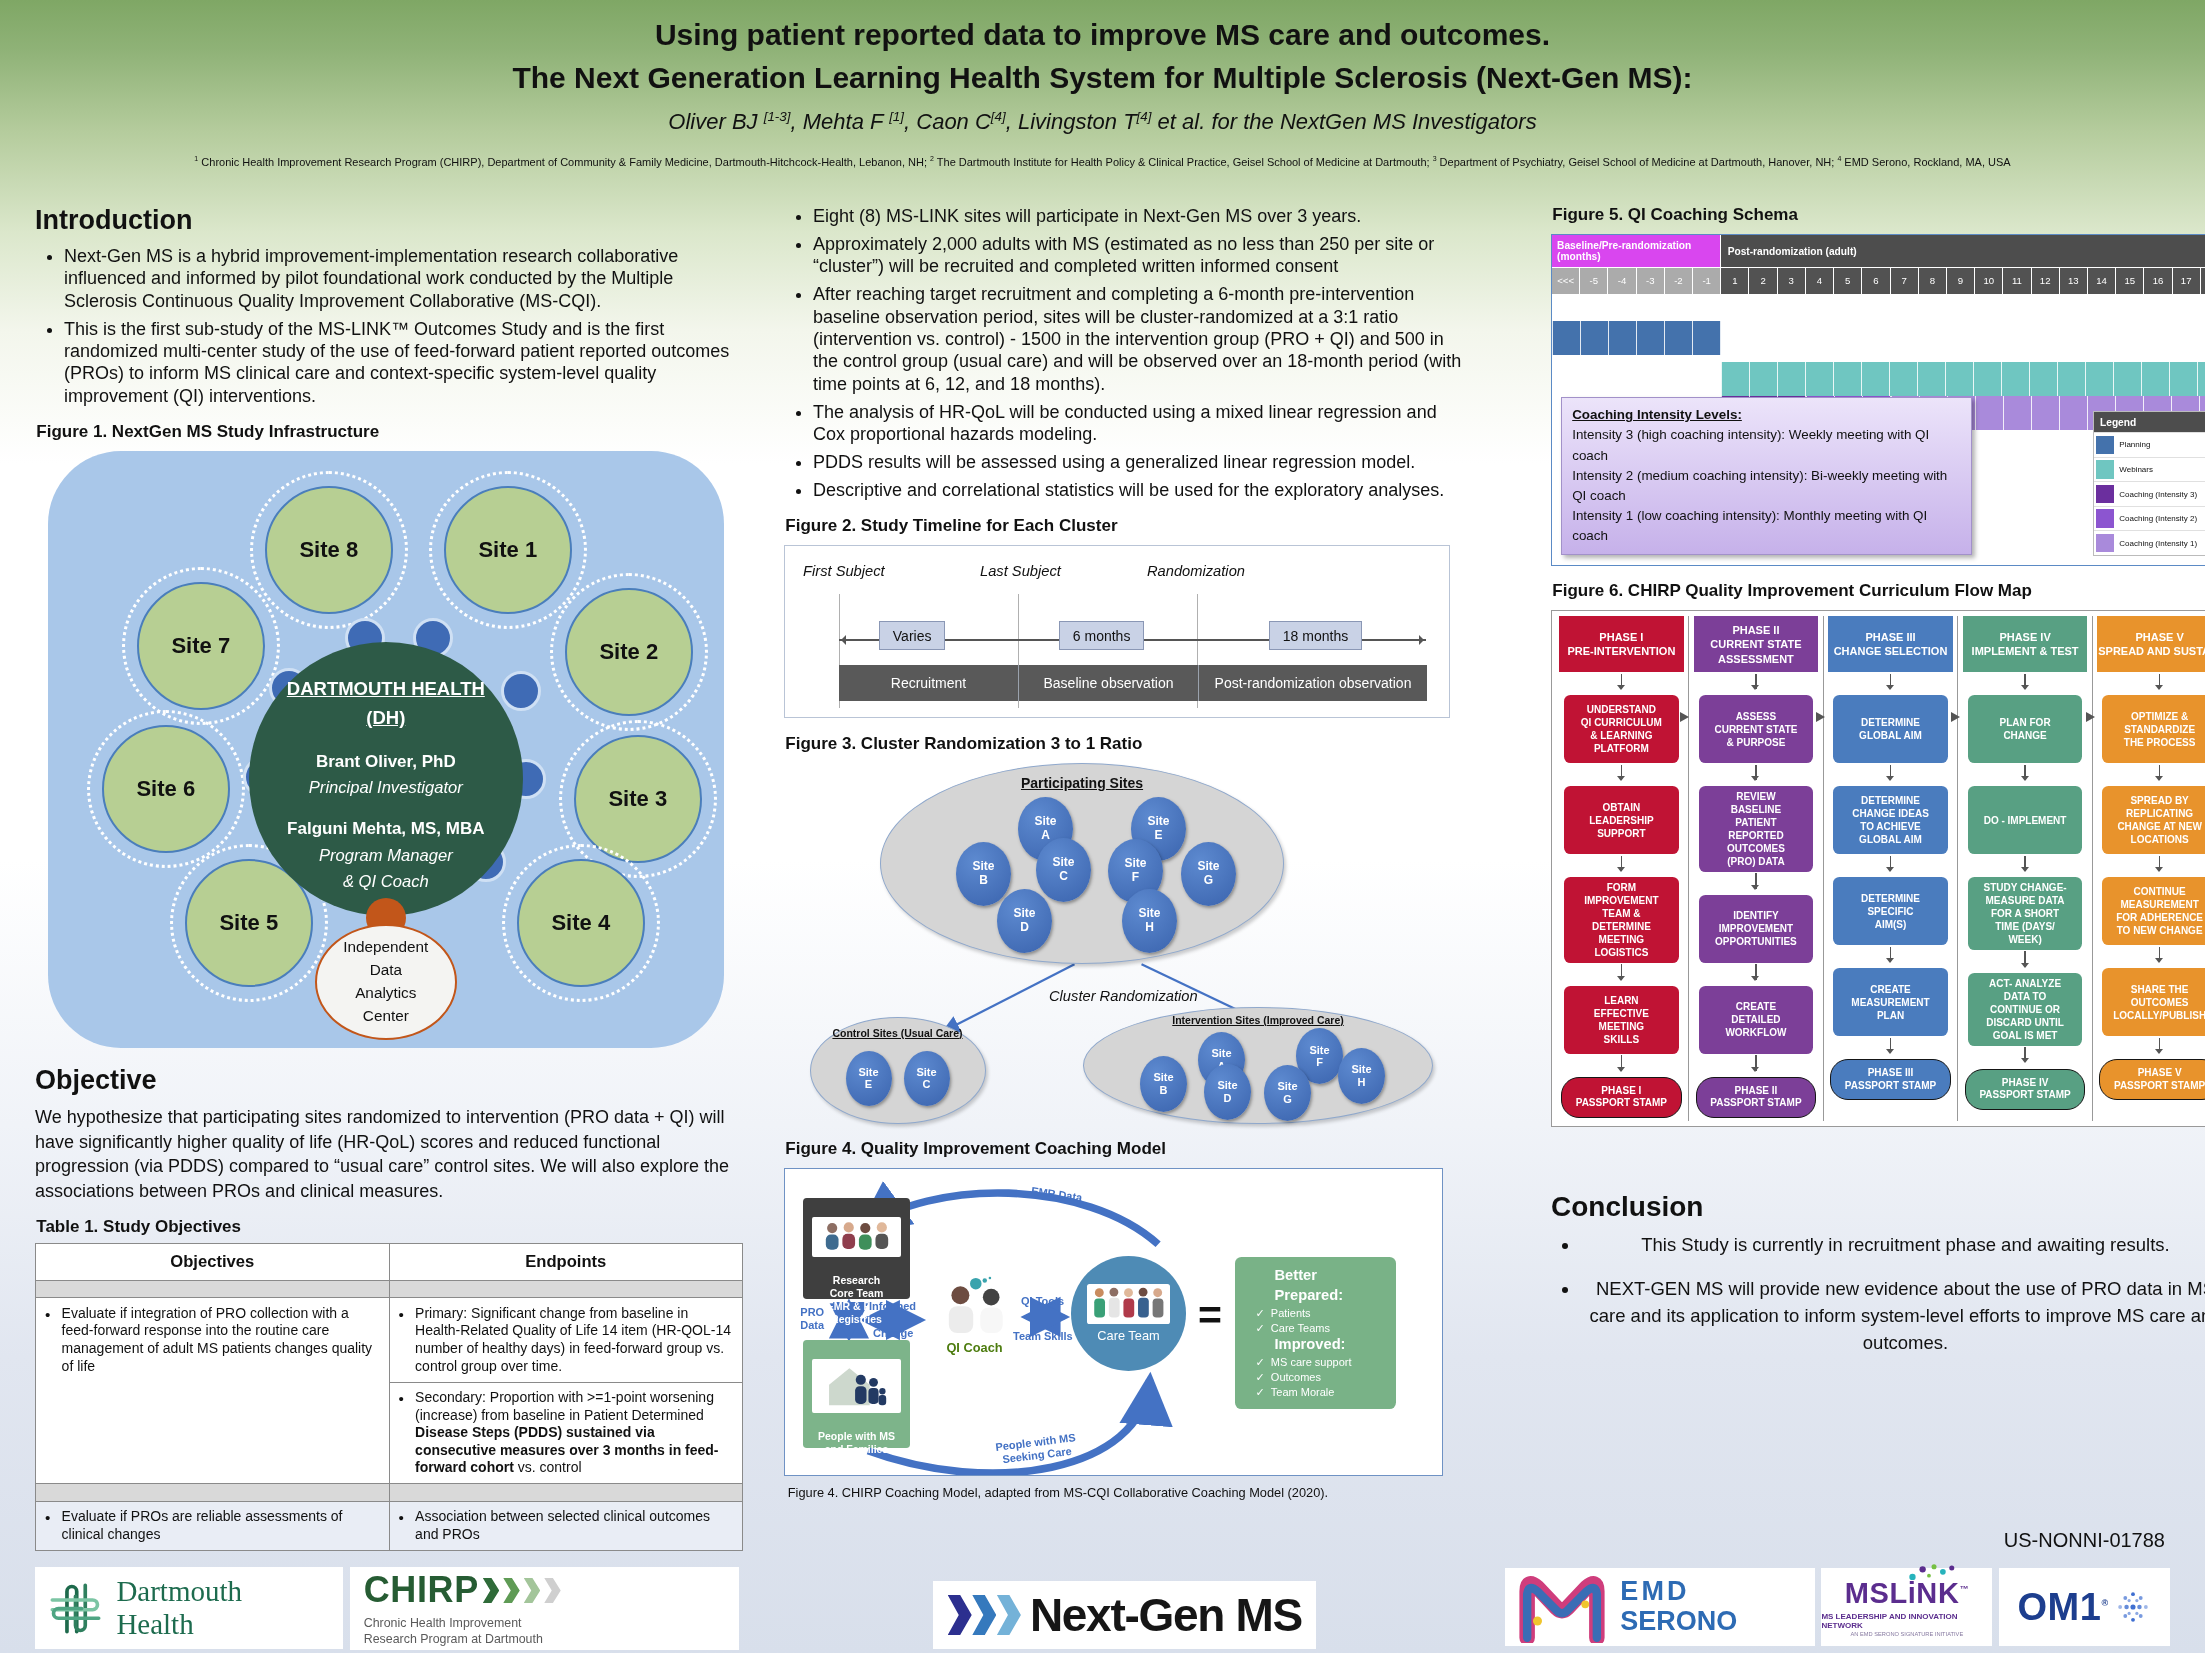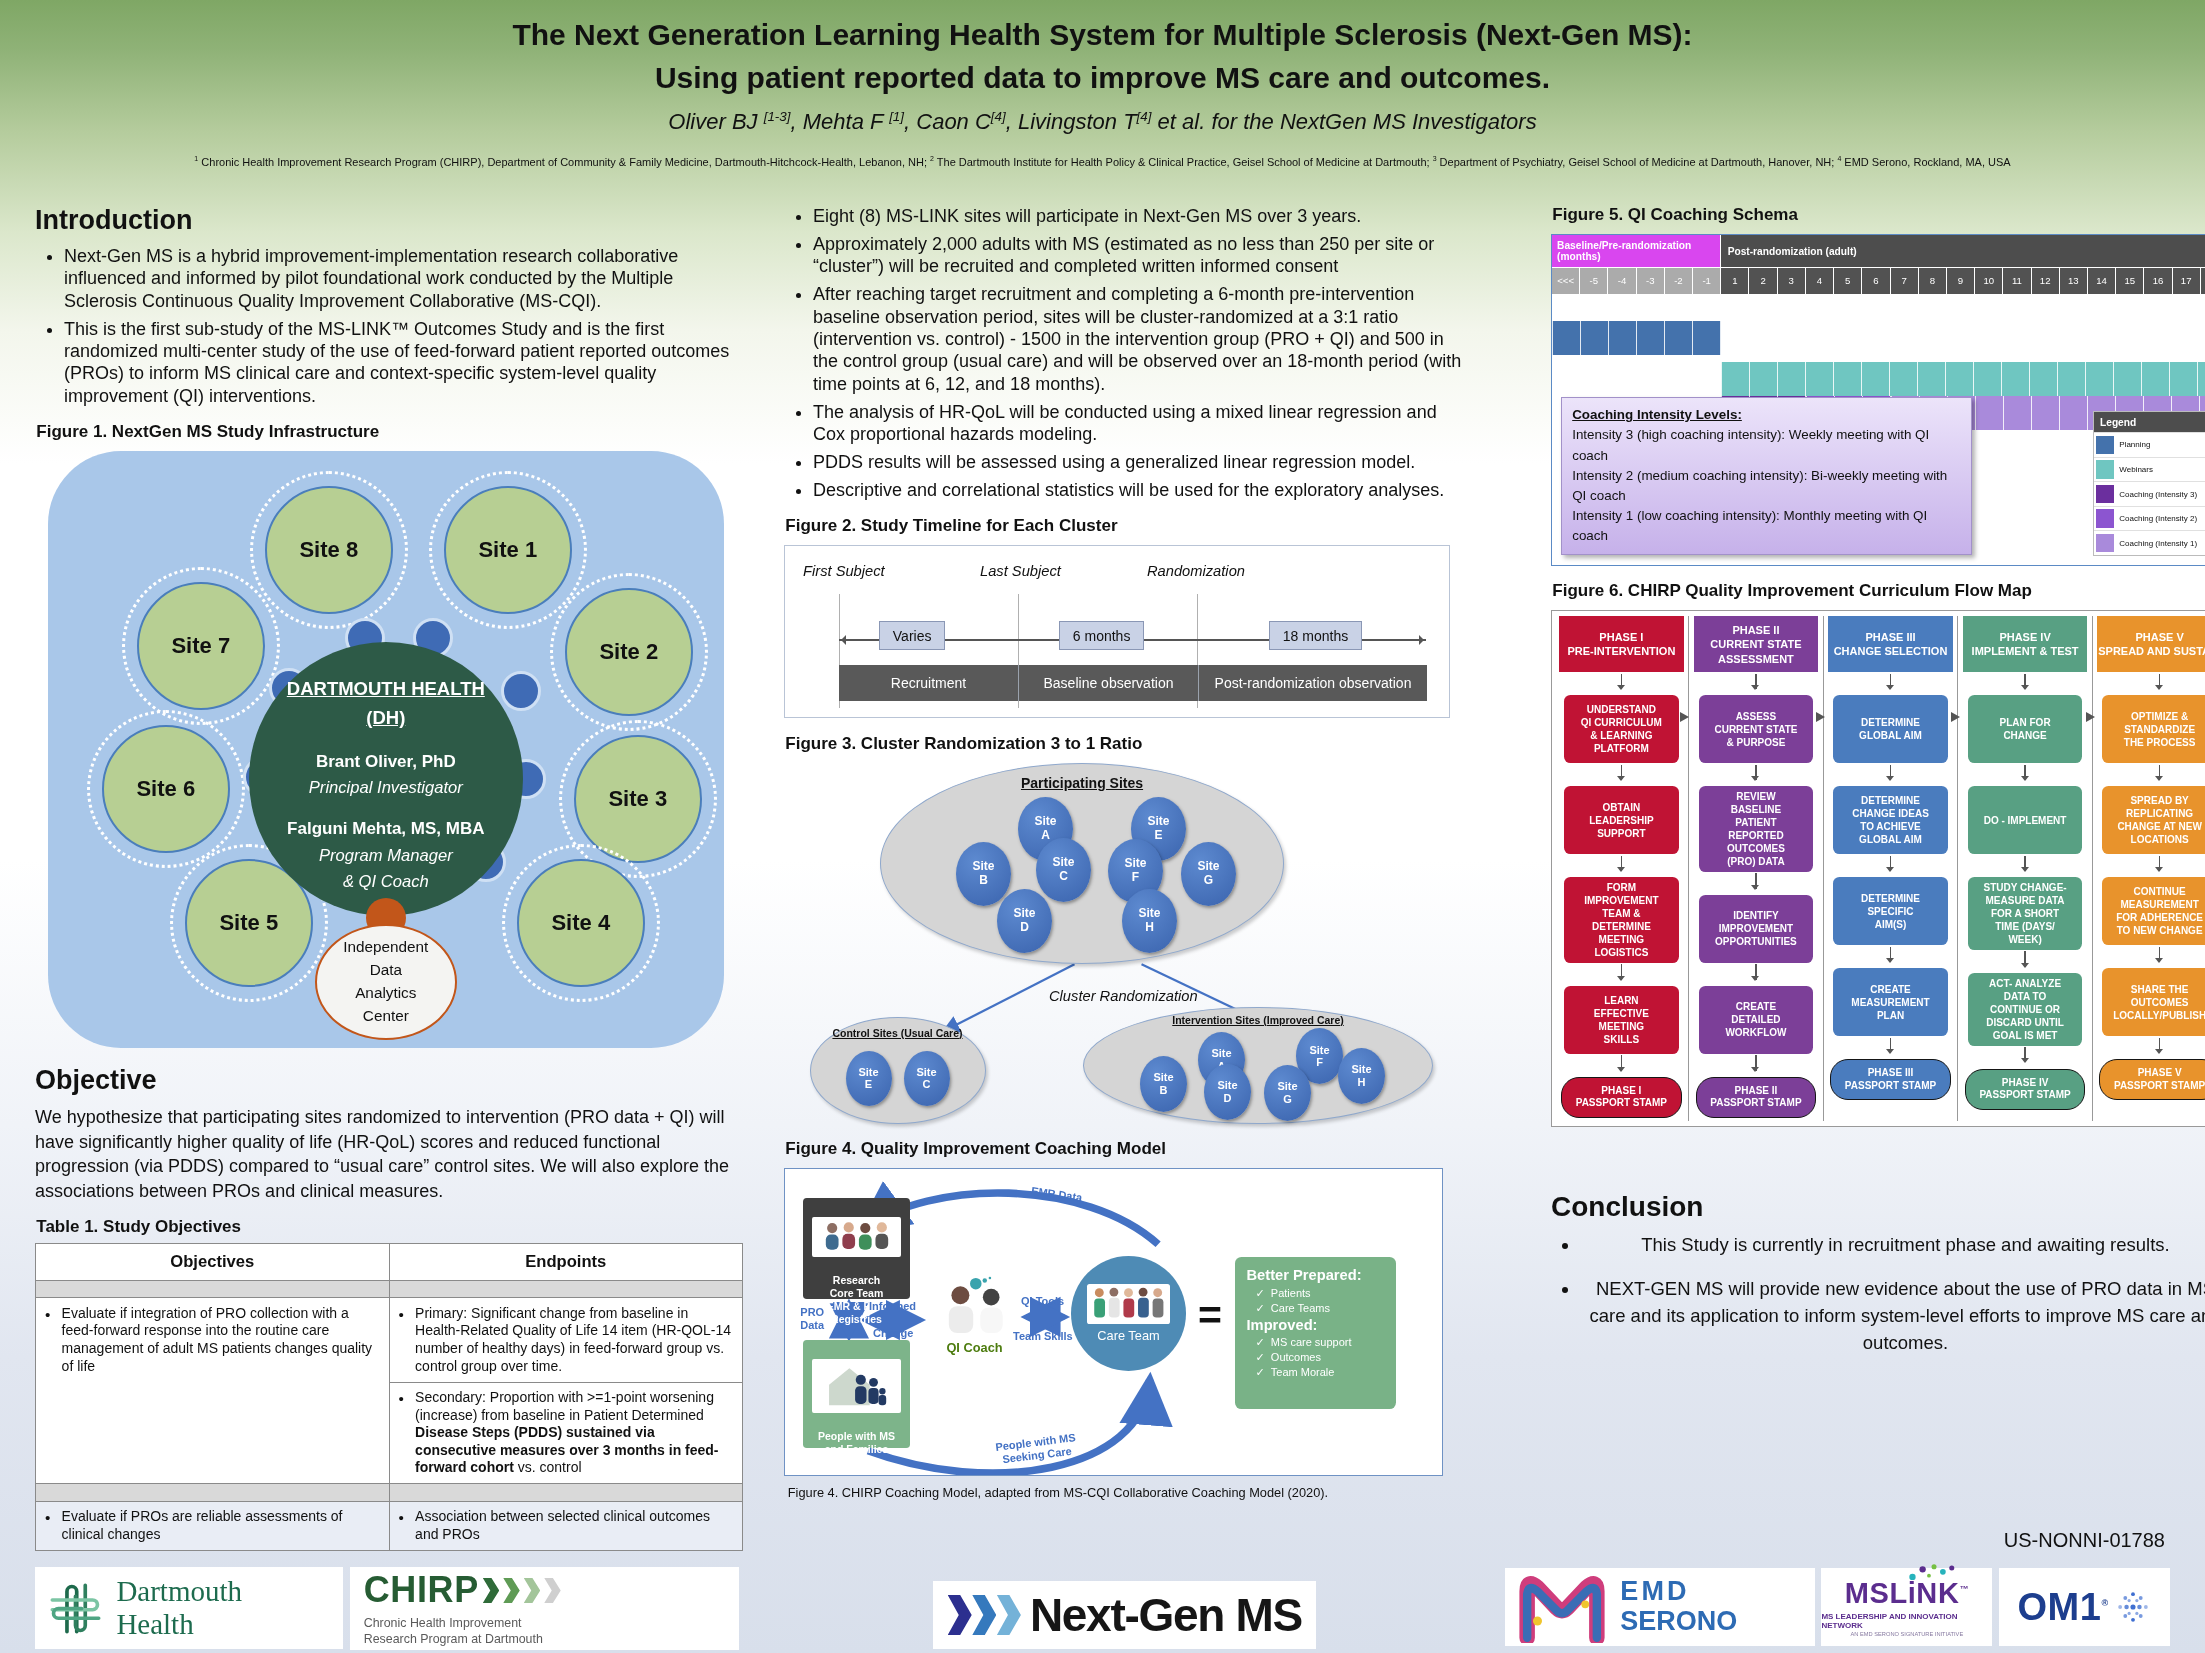--- a/index.html
+++ b/index.html
@@ -76,21 +76,21 @@
     text-align:center;font-weight:700;font-size:10.5px;line-height:1.25;}
   .f4blue{color:#4472c4;font-weight:700;font-size:11px;position:absolute;line-height:1.2;}
   .f4coach{position:absolute;left:145px;top:107px;width:89px;text-align:center;}
   .f4coachlab{font-weight:700;font-size:12.8px;margin-top:2.6px;color:#4d7c0f;}
   .f4ct{position:absolute;left:286px;top:87px;width:115px;height:115px;border-radius:50%;background:#4e8bb5;
     display:flex;flex-direction:column;align-items:center;justify-content:center;color:#fff;}
   .f4ctlab{font-size:12.8px;margin-top:3.8px;}
   .f4eq{position:absolute;left:413px;top:123px;font-size:41px;font-weight:700;}
   .f4green{position:absolute;left:450px;top:88px;width:161px;height:152px;background:#79b287;border-radius:6.4px;color:#fff;
     padding:9px 11.5px;box-sizing:border-box;font-size:11px;line-height:1.35;}
-  .f4gh{font-size:14.7px;font-weight:600;}
+  .f4gh{font-size:14.7px;font-weight:600;margin-left:28px;}
   .f4check::before{content:"\2713\00a0\00a0";}
   .f4sub{font-size:12.8px;margin:9px 0 0 3.8px;}
   
   .fig5{position:relative;width:679px;height:332px;background:#fff;border:1.3px solid #5b8ac5;box-sizing:border-box;}
   .f5head{display:flex;height:32px;}
   .f5h-l{width:25%;background:#d946ef;color:#fff;font-weight:700;font-size:10.2px;display:flex;align-items:center;padding-left:5.1px;border-right:1.9px solid #fff;box-sizing:border-box;}
   .f5h-r{flex:1;background:#4d4d4d;color:#fff;font-weight:700;font-size:10.2px;display:flex;align-items:center;padding-left:6.4px;}
   .f5cells{display:grid;grid-template-columns:repeat(24,1fr);height:25.5px;border-top:1.9px solid #fff;}
   .f5cells .c{display:flex;align-items:center;justify-content:center;color:#fff;font-size:9.6px;border-right:0.6px solid #fff;background:#ababab;}
   .f5cells .c.dark{background:#525252;}
@@ -153,22 +153,22 @@
   .om1card{width:171px;height:78px;justify-content:center;gap:6.4px;}
   .om1word{font-size:38px;font-weight:700;color:#1d3e8e;letter-spacing:0.6px;}
   .om1word sup{font-size:9px;}
 </style>
 </head>
 <body>
 
 <div class="poster">
 
   <div class="hdr">
+    <div class="title">Using patient reported data to improve MS care and outcomes.</div>
     <div class="title">The Next Generation Learning Health System for Multiple Sclerosis (Next-Gen MS):</div>
-    <div class="title">Using patient reported data to improve MS care and outcomes.</div>
     <div class="authors"><span>Oliver BJ </span><sup>[1-3]</sup><span>, Mehta F </span><sup>[1]</sup><span>, Caon C</span><sup>[4]</sup><span>, Livingston T</span><sup>[4]</sup><span> et al. for the NextGen MS Investigators</span></div>
     <div class="affil"><sup>1</sup><span> Chronic Health Improvement Research Program (CHIRP), Department of Community &amp; Family Medicine, Dartmouth-Hitchcock-Health, Lebanon, NH; </span><sup>2</sup><span> The Dartmouth Institute for Health Policy &amp; Clinical Practice, Geisel School of Medicine at Dartmouth; </span><sup>3</sup><span> Department of Psychiatry, Geisel School of Medicine at Dartmouth, Hanover, NH; </span><sup>4</sup><span> EMD Serono, Rockland, MA, USA</span></div>
   </div>
 
   <div class="col c1">
     <h2 class="sech">Introduction</h2>
     <ul class="bullets">
       <li>Next-Gen MS is a hybrid improvement-implementation research collaborative influenced and informed by pilot foundational work conducted by the Multiple Sclerosis Continuous Quality Improvement Collaborative (MS-CQI).</li>
       <li>This is the first sub-study of the MS-LINK™ Outcomes Study and is the first randomized multi-center study of the use of feed-forward patient reported outcomes (PROs) to inform MS clinical care and context-specific system-level quality improvement (QI) interventions.</li>
     </ul>

